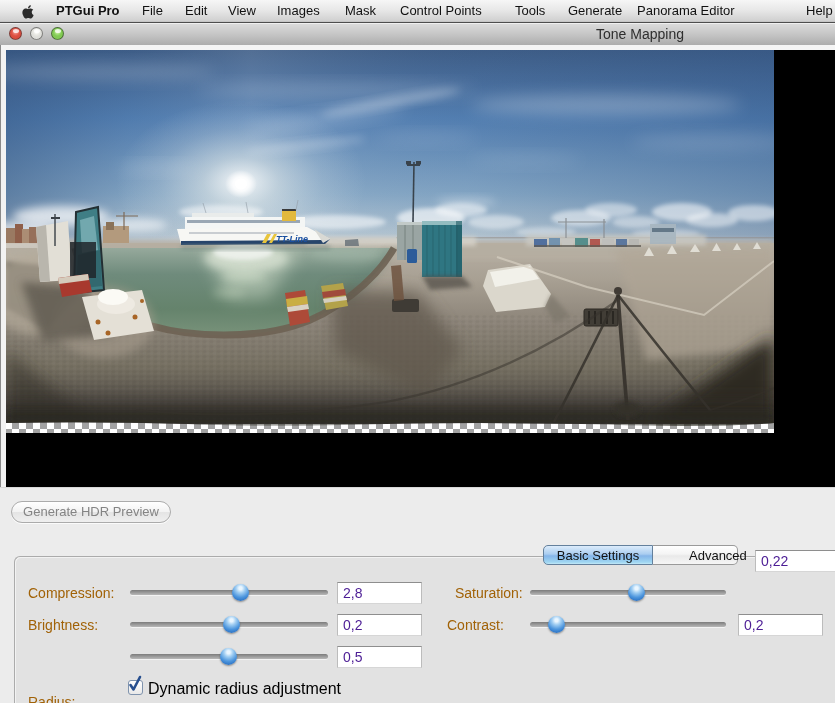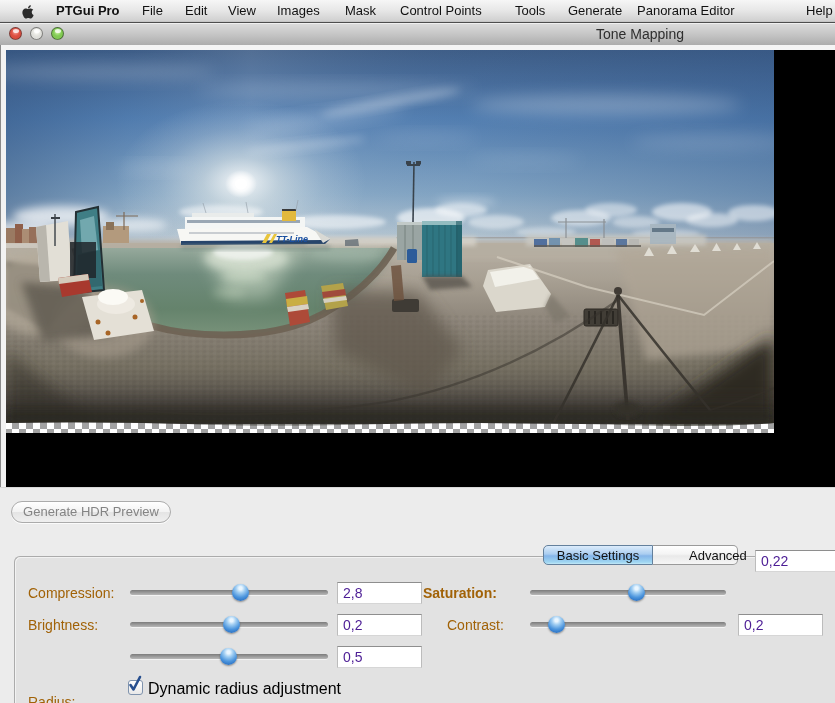--- a/index.html
+++ b/index.html
@@ -377,21 +377,21 @@
 <div id="groupbox" class="abs"></div>
 <div id="tabs" class="abs">
   <div class="tab" id="tab1">Basic Settings</div>
   <div class="tab" id="tab2">Advanced</div>
 </div>
 
 <span class="lbl abs" style="left:28px;top:585px;">Compression:</span>
 <div class="track abs" style="left:130px;top:590px;width:198px;"></div>
 <div class="thumb abs" style="left:232px;top:584px;"></div>
 <div class="vbox abs" style="left:337px;top:582px;">2,8</div>
-<span class="lbl abs" style="left:423px;top:585px;font-weight:bold;">Saturation:</span>
+<span class="lbl abs" style="left:455px;top:585px;">Saturation:</span>
 <div class="track abs" style="left:530px;top:590px;width:196px;"></div>
 <div class="thumb abs" style="left:628px;top:584px;"></div>
 <div class="vbox abs" style="left:738px;top:550px;margin-left:17px;">0,22</div>
 
 <span class="lbl abs" style="left:28px;top:617px;">Brightness:</span>
 <div class="track abs" style="left:130px;top:622px;width:198px;"></div>
 <div class="thumb abs" style="left:223px;top:616px;"></div>
 <div class="vbox abs" style="left:337px;top:614px;">0,2</div>
 <span class="lbl abs" style="left:447px;top:617px;">Contrast:</span>
 <div class="track abs" style="left:530px;top:622px;width:196px;"></div>

